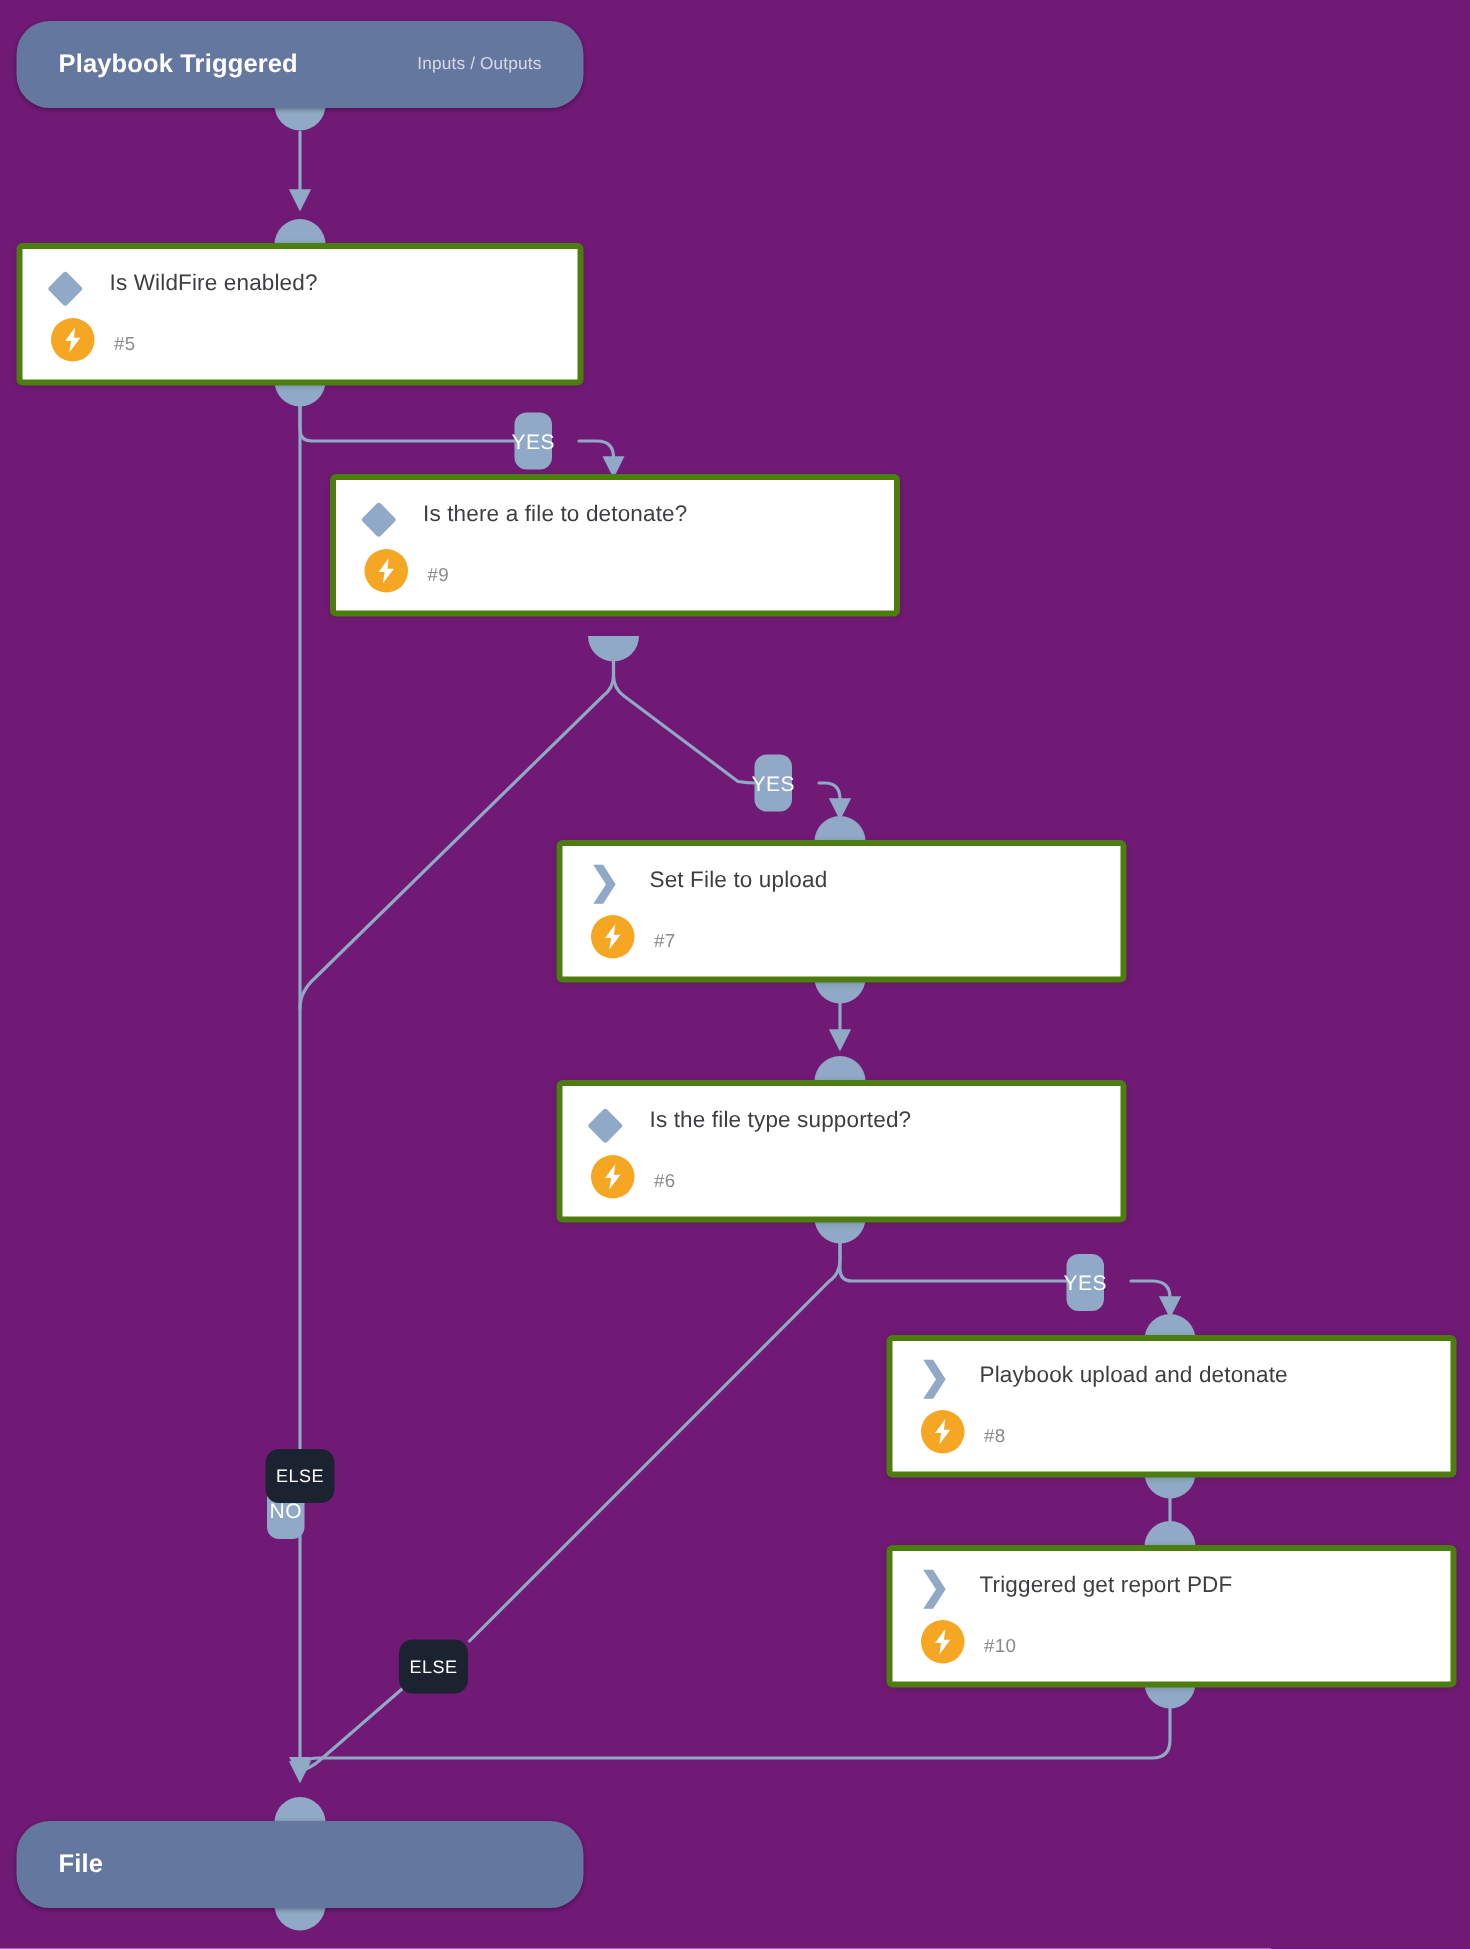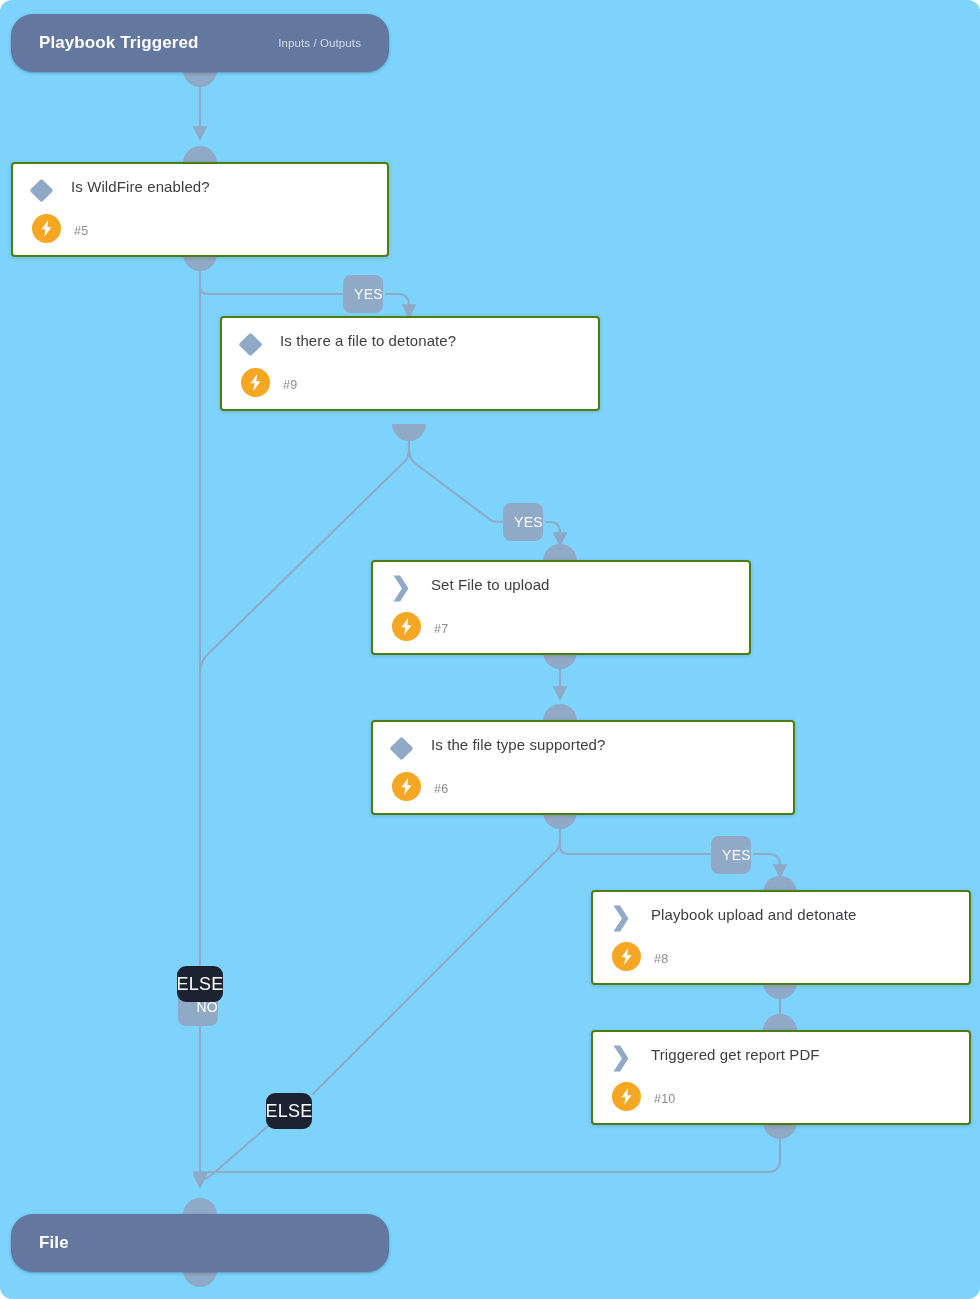--- a/index.html
+++ b/index.html
@@ -10,22 +10,21 @@
   body {
     font-family: "Liberation Sans", sans-serif;
     width: 980px;
     height: 1299px;
     overflow: hidden;
   }
   #canvas {
     position: relative;
     width: 980px;
     height: 1299px;
-    background: #7dd3fc;
-    border-radius: 12px;
+    background: #701a75;
   }
   #edges {
     position: absolute;
     left: 0;
     top: 0;
     width: 980px;
     height: 1299px;
     pointer-events: none;
   }
 
@@ -52,21 +51,21 @@
     color: #d4dbe8;
     font-size: 11.5px;
     font-weight: normal;
     letter-spacing: 0.1px;
   }
 
   
   .card {
     position: absolute;
     background: #ffffff;
-    border: 2px solid #4d7c0f;
+    border: 4px solid #4d7c0f;
     border-radius: 4px;
     box-shadow: 0 1px 4px rgba(0,0,0,0.14);
     box-sizing: border-box;
     z-index: 5;
   }
   .card-kind-icon {
     position: absolute;
     left: 14px;
     top: 12px;
     width: 28px;
@@ -138,28 +137,27 @@
     justify-content: center;
     box-sizing: border-box;
     z-index: 6;
     color: #ffffff;
     letter-spacing: 0.3px;
   }
   .elabel.yes, .elabel.no {
     background: #8fa9c6;
     border-radius: 8px;
     font-size: 14px;
-    width: 40px;
+    width: 25px;
     height: 38px;
-    justify-content: flex-end;
   }
   .elabel.else {
     background: #1b2230;
     border-radius: 9px;
-    font-size: 18px;
+    font-size: 12px;
     width: 46px;
     height: 36px;
     z-index: 7;
   }
 </style>
 </head>
 <body>
 
 <div id="canvas">
 
@@ -256,21 +254,21 @@
     <span class="bolt">
       <svg width="15" height="17" viewBox="0 0 15 17" aria-hidden="true">
         <path d="M9.2 0 L2.4 9.3 L6.4 9.3 L5.2 17 L12.6 7.2 L8.3 7.2 Z" fill="#ffffff"></path>
       </svg>
     </span>
     <span class="card-num">#7</span>
   </div>
   <div class="port bottom" style="left:543px; top:652px;"></div>
 
   <div class="port top" style="left:543px; top:704px;"></div>
-  <div class="card" style="left:371px; top:720px; width:424px; height:95px;">
+  <div class="card" style="left:371px; top:720px; width:380px; height:95px;">
     <span class="card-kind-icon">
       <span class="diamond"></span>
     </span>
     <span class="card-title">Is the file type supported?</span>
     <span class="bolt">
       <svg width="15" height="17" viewBox="0 0 15 17" aria-hidden="true">
         <path d="M9.2 0 L2.4 9.3 L6.4 9.3 L5.2 17 L12.6 7.2 L8.3 7.2 Z" fill="#ffffff"></path>
       </svg>
     </span>
     <span class="card-num">#6</span>

